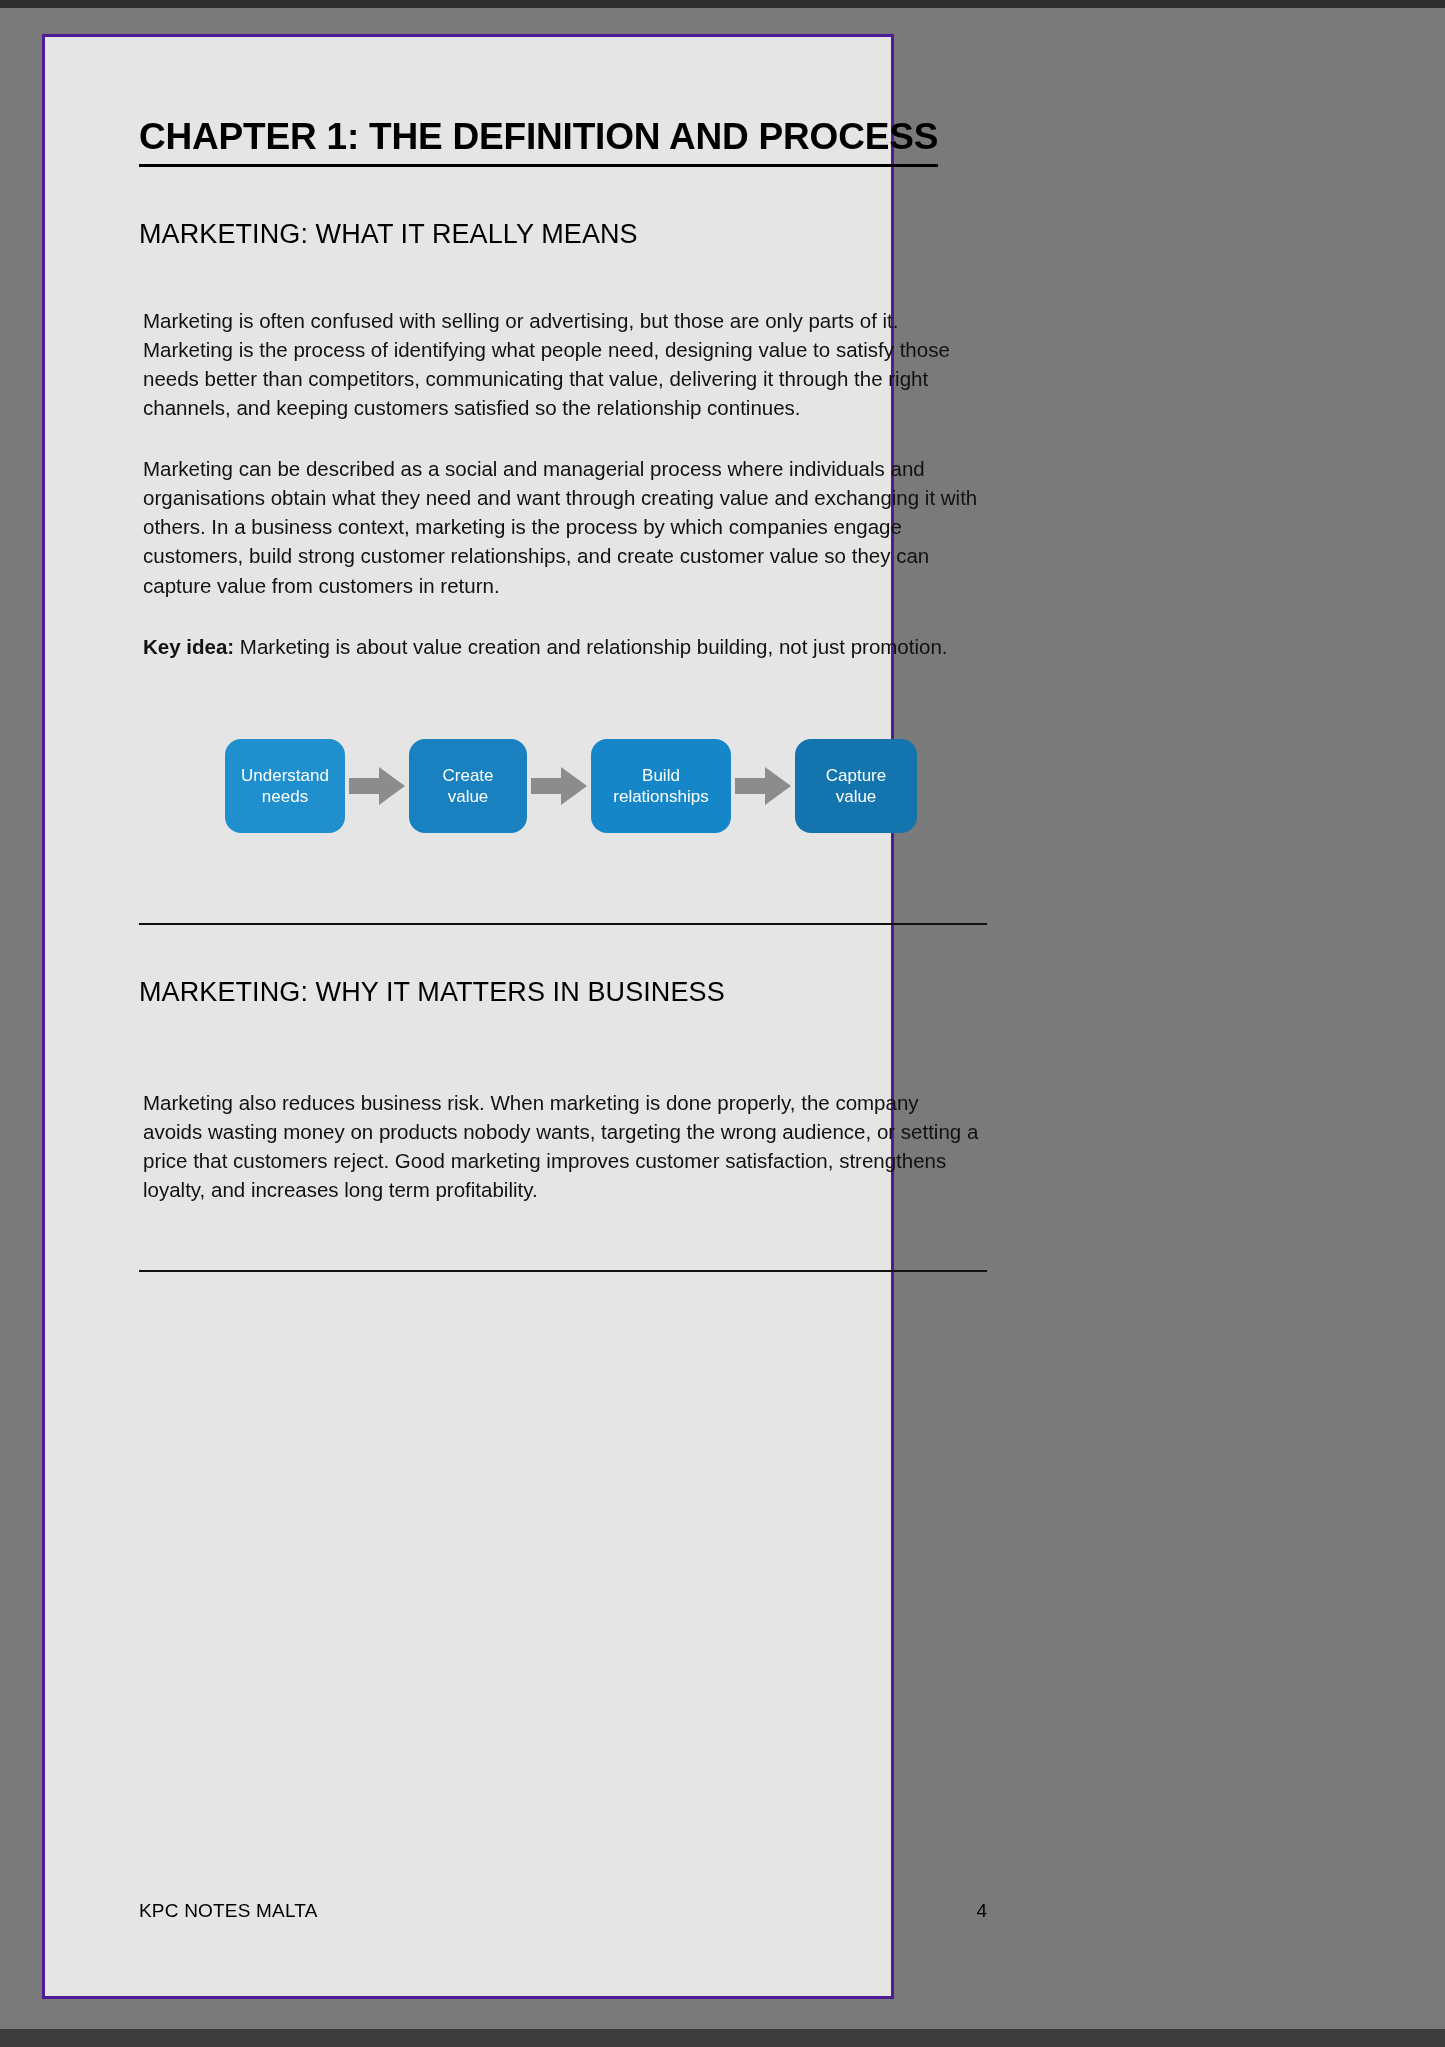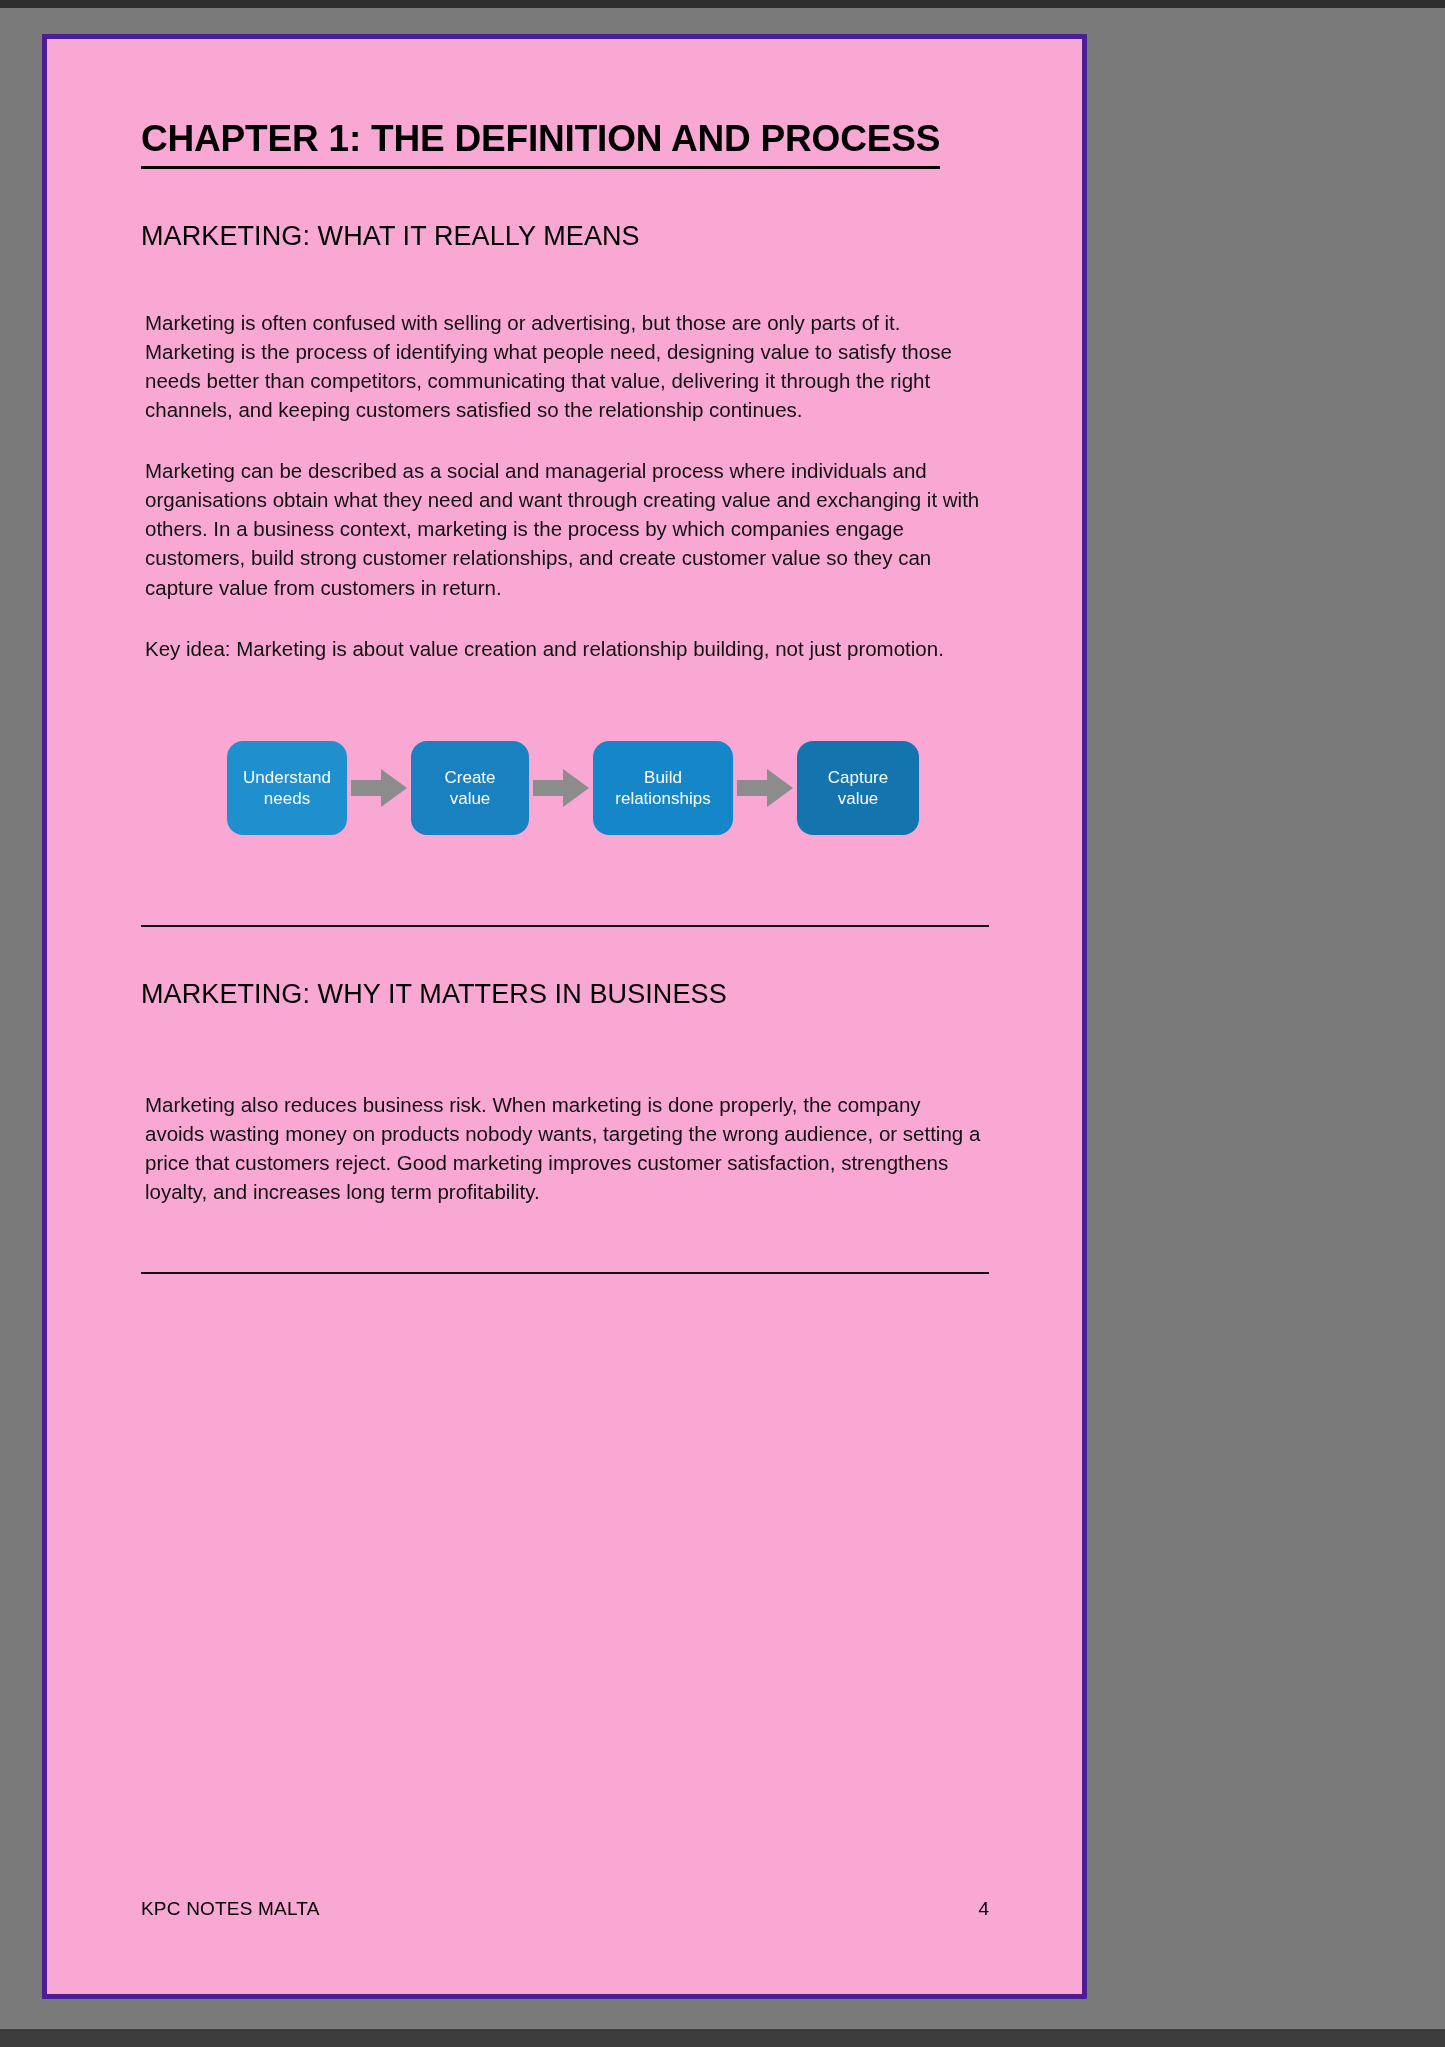--- a/index.html
+++ b/index.html
@@ -32,24 +32,24 @@
     position: absolute;
     left: 0; bottom: 0;
     width: 1445px; height: 18px;
     background: #3c3c3c;
   }
 
   .page {
     position: absolute;
     left: 42px;
     top: 34px;
-    width: 1045px;
+    width: 852px;
     height: 1965px;
-    background: #f9a8d4;
-    border: 5px solid #4c1d95;
+    background: #e5e5e5;
+    border: 3px solid #4c1d95;
     box-sizing: border-box;
   }
 
   .page-inner {
     position: absolute;
     left: 94px;
     top: 80px;
     width: 848px;
     height: 1800px;
   }
@@ -148,21 +148,21 @@
   }
   .footer-label {
     font-size: 19px;
     color: #000;
     letter-spacing: 0.2px;
   }
   .footer-pageno {
     font-size: 19px;
     color: #000;
   }
-  b { font-weight: normal; }
+  b { font-weight: bold; }
 </style>
 </head>
 <body>
 
 <div class="viewer">
 
   <div class="strip-top"></div>
 
   <div class="page">
 

